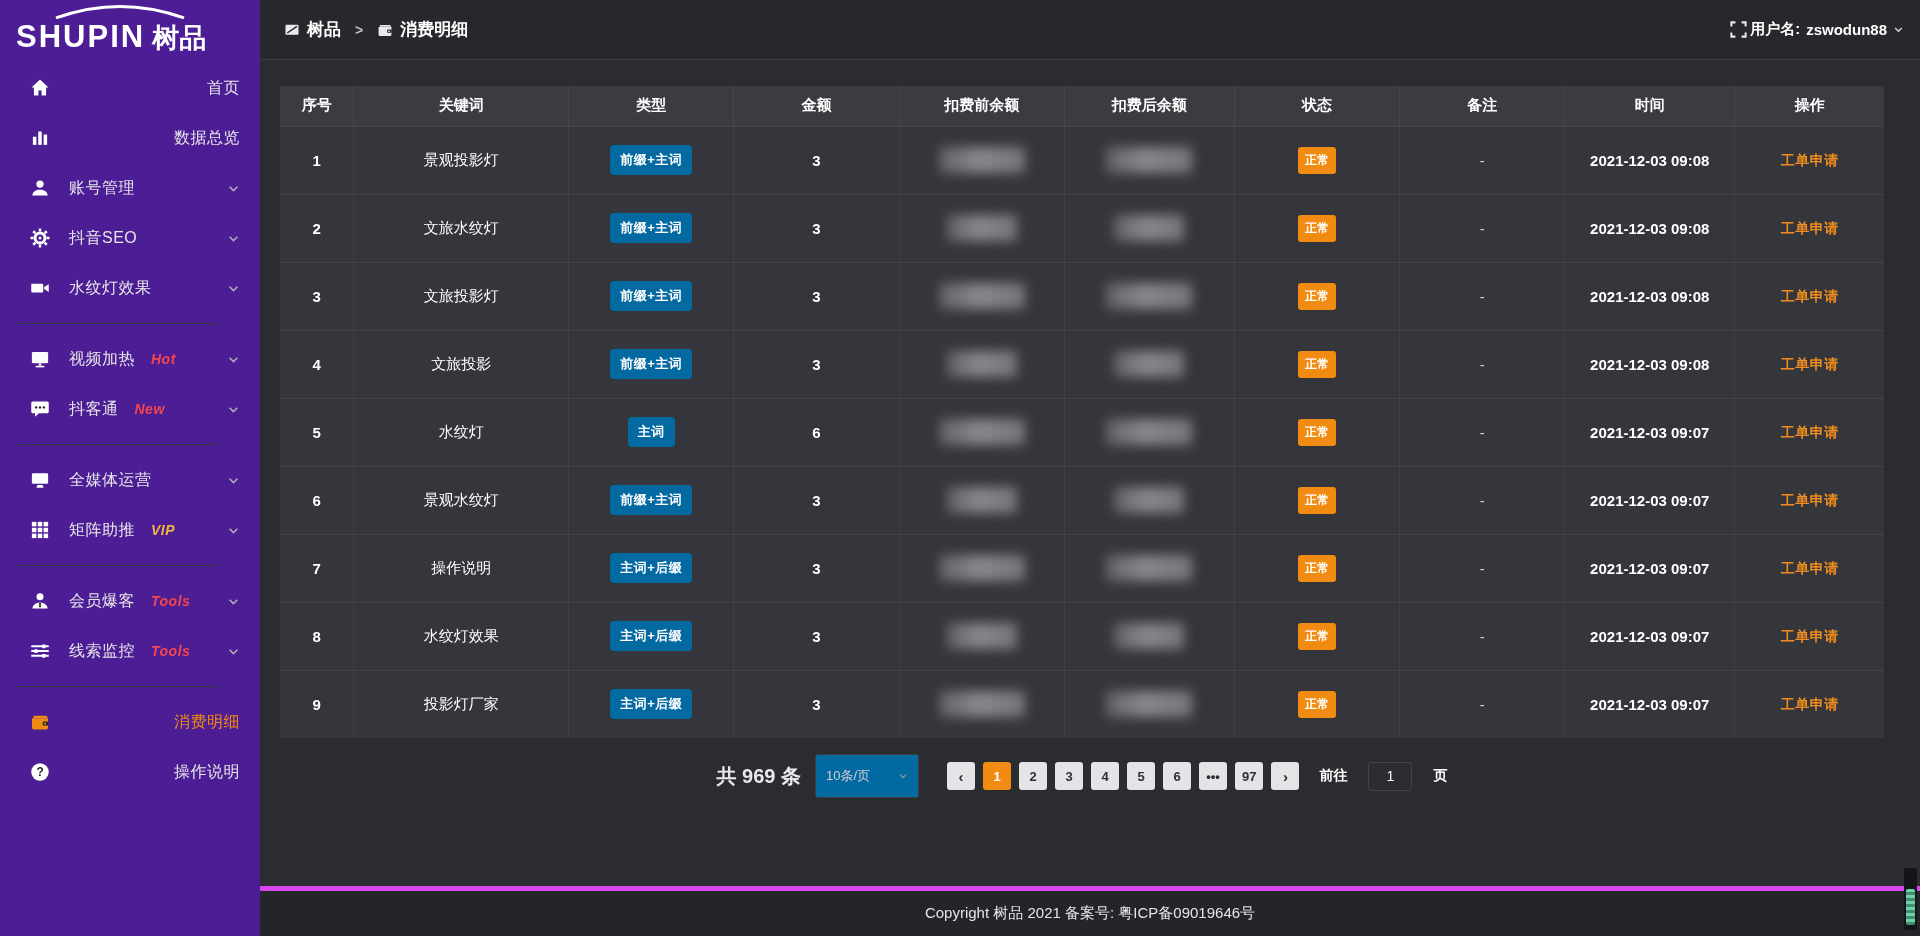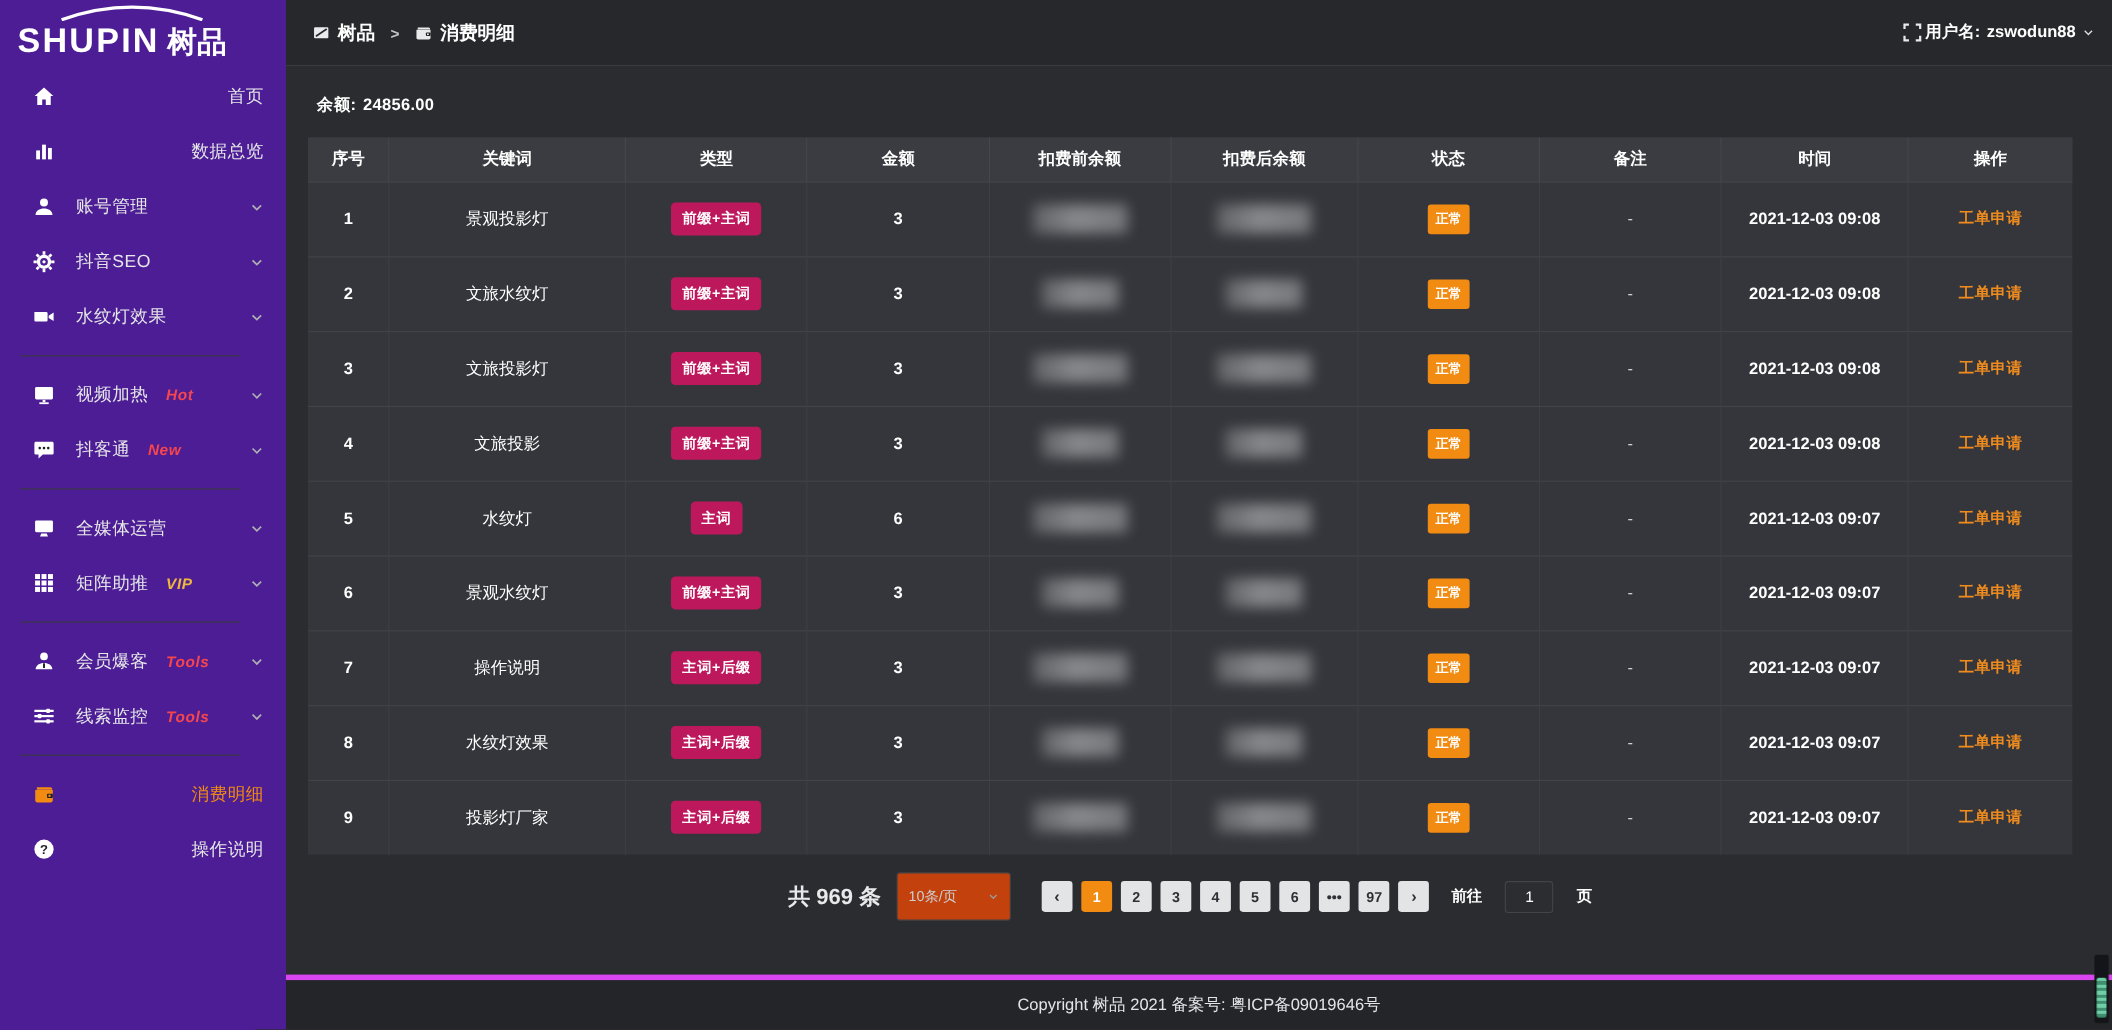--- a/index.html
+++ b/index.html
@@ -46,32 +46,32 @@
   .balance b { margin-left:6px; }
 
   
   table { width:100%; border-collapse:collapse; table-layout:fixed; background:#35363b; }
   thead th { height:40px; background:#3b3c41; color:#fff; font-size:15px; font-weight:700; border-right:1px solid #46474c; border-bottom:1px solid #46474c; }
   thead th:last-child { border-right:none; }
   tbody td { height:68px; text-align:center; vertical-align:middle; color:#fff; font-size:15px; border-right:1px solid #3e3f44; border-bottom:1px solid #434449; }
   tbody td:last-child { border-right:none; }
   tbody tr:last-child td { border-bottom:none; }
   td.c-no, td.c-amount, td.c-time { font-weight:600; }
-  .type-badge { display:inline-block; background:#be185d; color:#fff; font-size:13px; font-weight:600; padding:6px 10px; border-radius:4px; letter-spacing:.5px; }
+  .type-badge { display:inline-block; background:#0369a1; color:#fff; font-size:13px; font-weight:600; padding:6px 10px; border-radius:4px; letter-spacing:.5px; }
   .status-badge { display:inline-block; background:#f28b11; color:#fff; font-size:12px; font-weight:600; padding:5px 7px; border-radius:3px; }
   .blur-blob { height:26px; background:linear-gradient(90deg,#6f7073,#a3a4a6 45%,#8b8c8f); filter:blur(6px); opacity:.75; border-radius:2px; margin:0 auto; }
   tr:nth-child(odd) .blur-blob { width:86px; }
   tr:nth-child(even) .blur-blob { width:70px; }
   .note-dash { color:#d0d1d3; }
   .action-link { color:#f08c1e; font-weight:600; font-size:14px; cursor:pointer; letter-spacing:.5px; }
 
   
   .pagination { margin-top:16px; display:flex; align-items:center; justify-content:center; gap:8px; }
   .pg-total { color:#e8e9eb; font-size:20px; font-weight:600; margin-right:6px; }
-  .pg-size { height:44px; width:104px; background:#c2410c; border:1px solid #3f4046; border-radius:3px; color:#cdced1; font-size:13px; display:flex; align-items:center; justify-content:space-between; padding:0 10px; cursor:pointer; margin-right:20px; }
+  .pg-size { height:44px; width:104px; background:#0369a1; border:1px solid #3f4046; border-radius:3px; color:#cdced1; font-size:13px; display:flex; align-items:center; justify-content:space-between; padding:0 10px; cursor:pointer; margin-right:20px; }
   .pg-size .caret { width:10px; height:10px; color:#9a9b9e; display:inline-flex; }
   .pg-size .caret svg { width:100%; height:100%; }
   .pg-btn { min-width:28px; height:28px; background:#e3e4e6; color:#2f3035; border-radius:3px; font-size:13px; font-weight:700; display:flex; align-items:center; justify-content:center; padding:0 7px; cursor:pointer; }
   .pg-btn.arrow { font-size:15px; }
   .pg-btn.active { background:#f28b11; color:#fff; }
   .pg-goto { display:flex; align-items:center; gap:21px; margin-left:12px; color:#fff; font-size:14px; font-weight:600; }
   .pg-input { width:44px; height:29px; background:#2c2d31; border:1px solid #43444a; border-radius:3px; color:#fff; text-align:center; font-size:14px; font-family:inherit; }
 
   
   .footer { height:50px; min-height:50px; background:#232529; border-top:5px solid #d946ef; display:flex; align-items:center; justify-content:center; color:#e4e5e7; font-size:15px; }
@@ -339,23 +339,20 @@
           <span class="user-caret">
               <svg viewBox="0 0 16 16" fill="none" stroke="currentColor" stroke-width="1.9">
                 <path d="M3.2 5.8 8 10.6l4.8-4.8"></path>
               </svg>
             </span>
         </span>
       </div>
     </header>
 
     <div class="content">
-      <div class="balance">
-        <span>余额:</span><b>24856.00</b>
-      </div>
 
       <table>
         <colgroup>
           <col style="width:4.6%">
             <col style="width:13.4%">
             <col style="width:10.3%">
             <col style="width:10.3%">
           <col style="width:10.3%">
             <col style="width:10.6%">
             <col style="width:10.3%">

